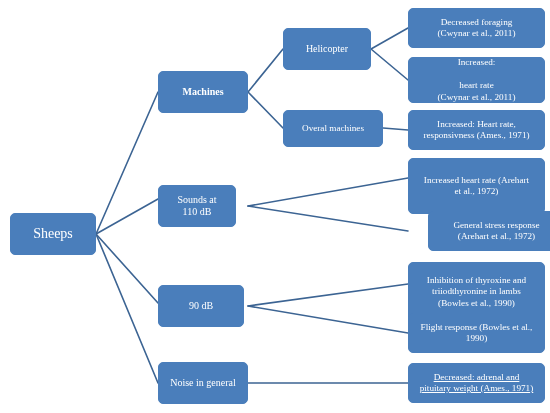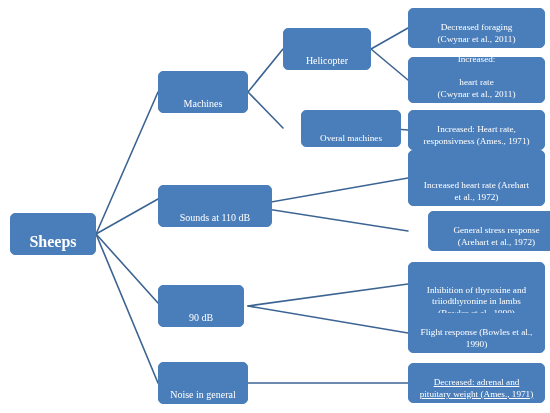--- a/index.html
+++ b/index.html
@@ -24,33 +24,33 @@
     pointer-events: none;
   }
   .node {
     position: absolute;
     box-sizing: border-box;
     background: #4a7ebb;
     border: 1px solid #4a7ebb;
     border-radius: 5px;
     color: #ffffff;
     display: flex;
-    align-items: flex-end;
+    align-items: center;
     justify-content: center;
     text-align: center;
     line-height: 1.25;
     padding: 2px 10px;
     z-index: 2;
   }
   .node-label {
     display: block;
     width: 100%;
     white-space: pre-line;
   }
-  .n-lvl1 { font-size: 16px; font-weight: bold; }
+  .n-lvl1 { font-size: 14px; }
   .n-lvl2 { font-size: 10px; }
   .n-lvl3 { font-size: 9.2px; }
 </style>
 </head>
 <body>
 
 <div id="canvas">
 
   <svg id="edges" viewBox="0 0 550 413" width="550" height="413">
     <g stroke="#3c6493" stroke-width="1.6" fill="none" stroke-linecap="round">
@@ -75,62 +75,62 @@
       <line x1="248" y1="306" x2="408" y2="333"></line>
 
       <line x1="248" y1="383" x2="408" y2="383"></line>
     </g>
   </svg>
 
   <div class="node n-lvl1" style="left:10px; top:213px; width:86px; height:42px;">
     <span class="node-label">Sheeps</span>
   </div>
 
-  <div class="node n-lvl2" style="left:158px; top:71px; width:90px; height:42px;">
+  <div class="node n-lvl2" style="left:158px; top:71px; width:90px; height:42px;font-weight:bold;">
     <span class="node-label">Machines</span>
   </div>
 
-  <div class="node n-lvl2" style="left:158px; top:185px; width:114px; height:42px;">
+  <div class="node n-lvl2" style="left:158px; top:185px; width:78px; height:42px;">
     <span class="node-label">Sounds at 110 dB</span>
   </div>
 
   <div class="node n-lvl2" style="left:158px; top:285px; width:86px; height:42px;">
     <span class="node-label">90 dB</span>
   </div>
 
   <div class="node n-lvl2" style="left:283px; top:28px; width:88px; height:42px;">
     <span class="node-label">Helicopter</span>
   </div>
 
   <div class="node n-lvl2" style="left:158px; top:362px; width:90px; height:42px;">
     <span class="node-label">Noise in general</span>
   </div>
 
-  <div class="node n-lvl3" style="left:283px; top:110px; width:100px; height:37px;margin-left:18px;">
+  <div class="node n-lvl3" style="left:283px; top:110px; width:100px; height:37px;">
     <span class="node-label">Overal machines</span>
   </div>
 
   <div class="node n-lvl3" style="left:408px; top:8px; width:137px; height:40px;">
     <span class="node-label">Decreased foraging
 (Cwynar et al., 2011)</span>
   </div>
 
   <div class="node n-lvl3" style="left:408px; top:57px; width:137px; height:46px;">
     <span class="node-label">Increased:
 
 heart rate
 (Cwynar et al., 2011)</span>
   </div>
 
   <div class="node n-lvl3" style="left:408px; top:110px; width:137px; height:40px;">
     <span class="node-label">Increased: Heart rate,
 responsivness (Ames., 1971)</span>
   </div>
 
-  <div class="node n-lvl3" style="left:408px; top:150px; width:137px; height:56px;font-family:Liberation Serif, serif;">
+  <div class="node n-lvl3" style="left:408px; top:158px; width:137px; height:56px;font-family:Liberation Serif, serif;">
     <span class="node-label">Increased heart rate (Arehart
 et al., 1972)</span>
   </div>
 
   <div class="node n-lvl3" style="left:412px; top:211px; width:137px; height:40px;margin-left:16px;">
     <span class="node-label">General stress response
 (Arehart et al., 1972)</span>
   </div>
 
   <div class="node n-lvl3" style="left:408px; top:262px; width:137px; height:60px;">

